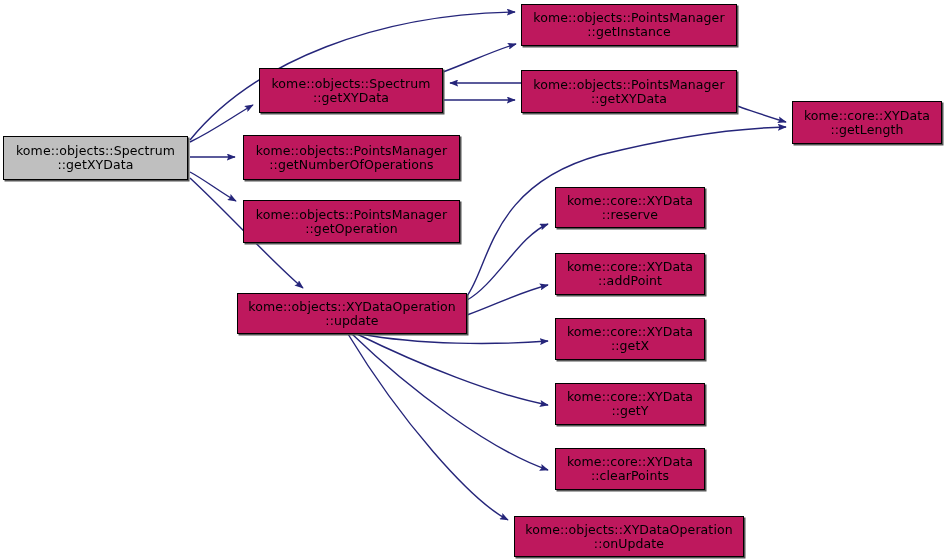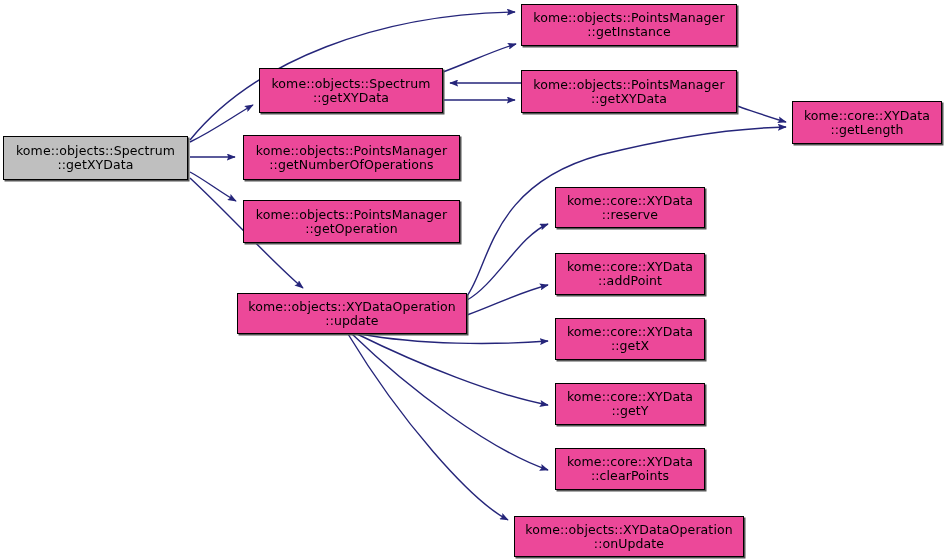--- a/index.html
+++ b/index.html
@@ -22,21 +22,21 @@
     position: absolute;
     left: 0;
     top: 0;
     width: 947px;
     height: 560px;
   }
   .node {
     position: absolute;
     box-sizing: border-box;
     border: 1px solid #000000;
-    background: #ec4899;
+    background: #be185d;
     display: flex;
     align-items: center;
     justify-content: center;
     text-align: center;
     line-height: 1.12;
     font-size: 12.5px;
     color: #000000;
     letter-spacing: 0.1px;
     box-shadow: 1.5px 1.5px 0 0 #555555;
     z-index: 5;

